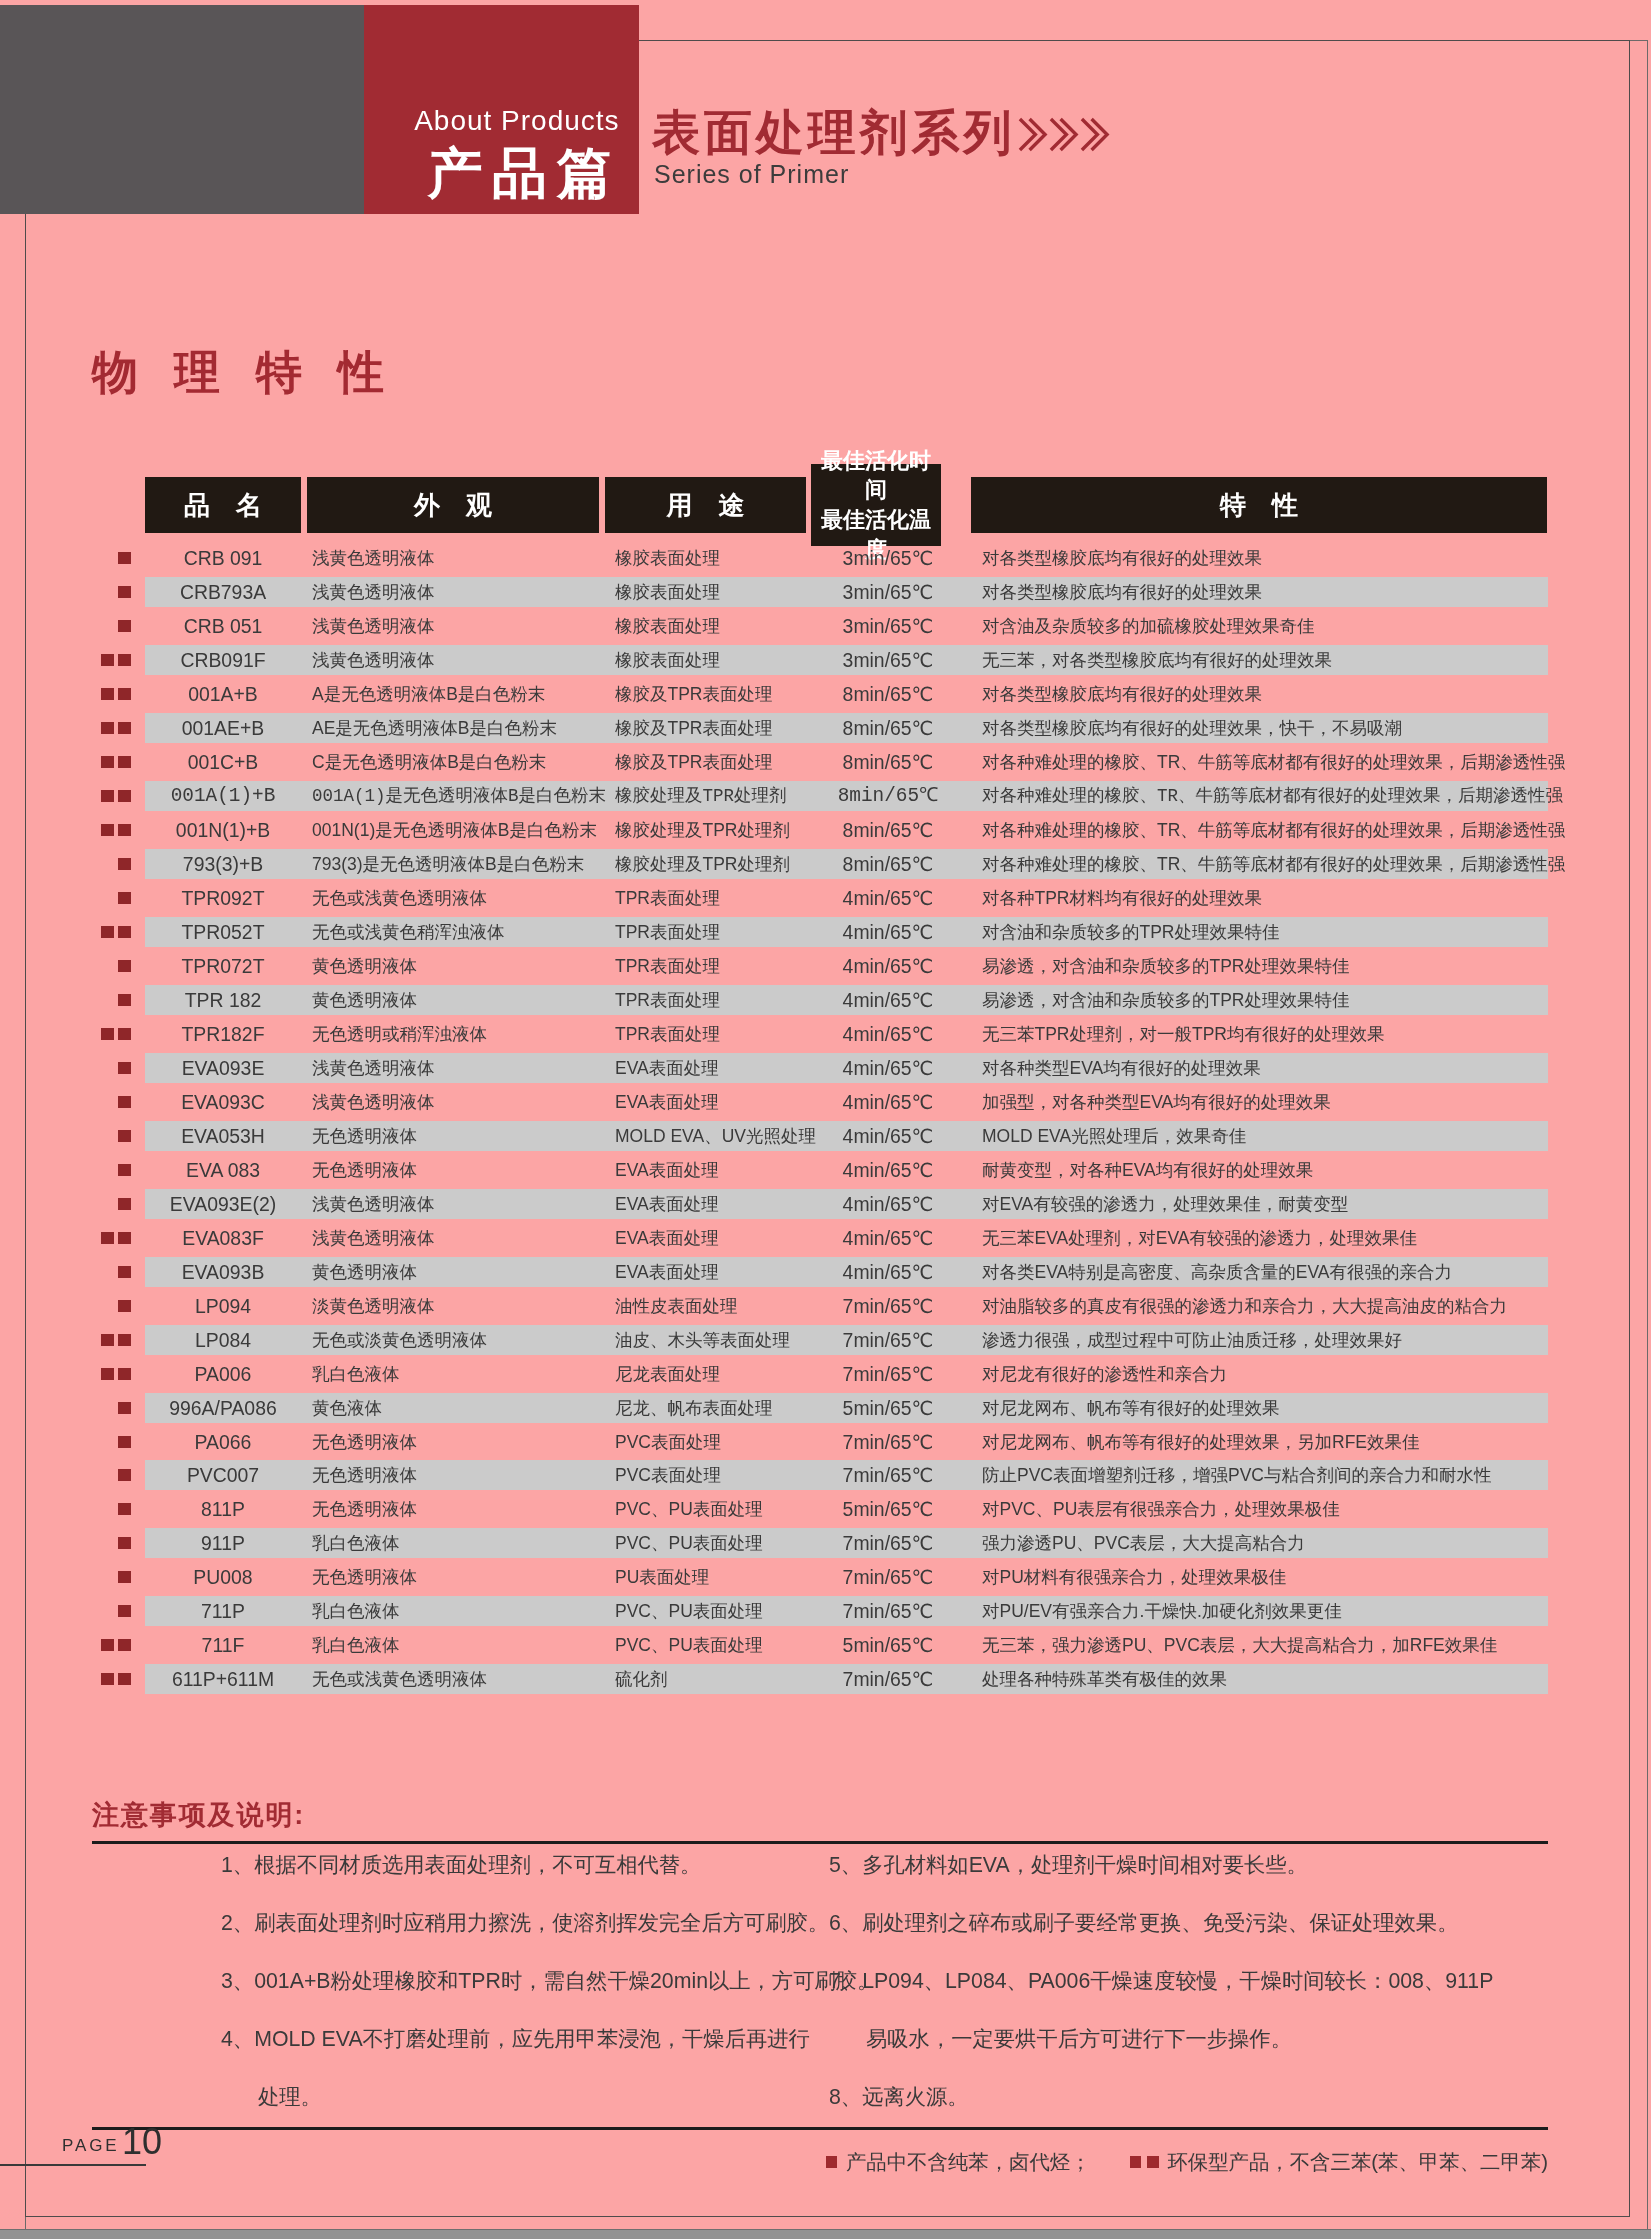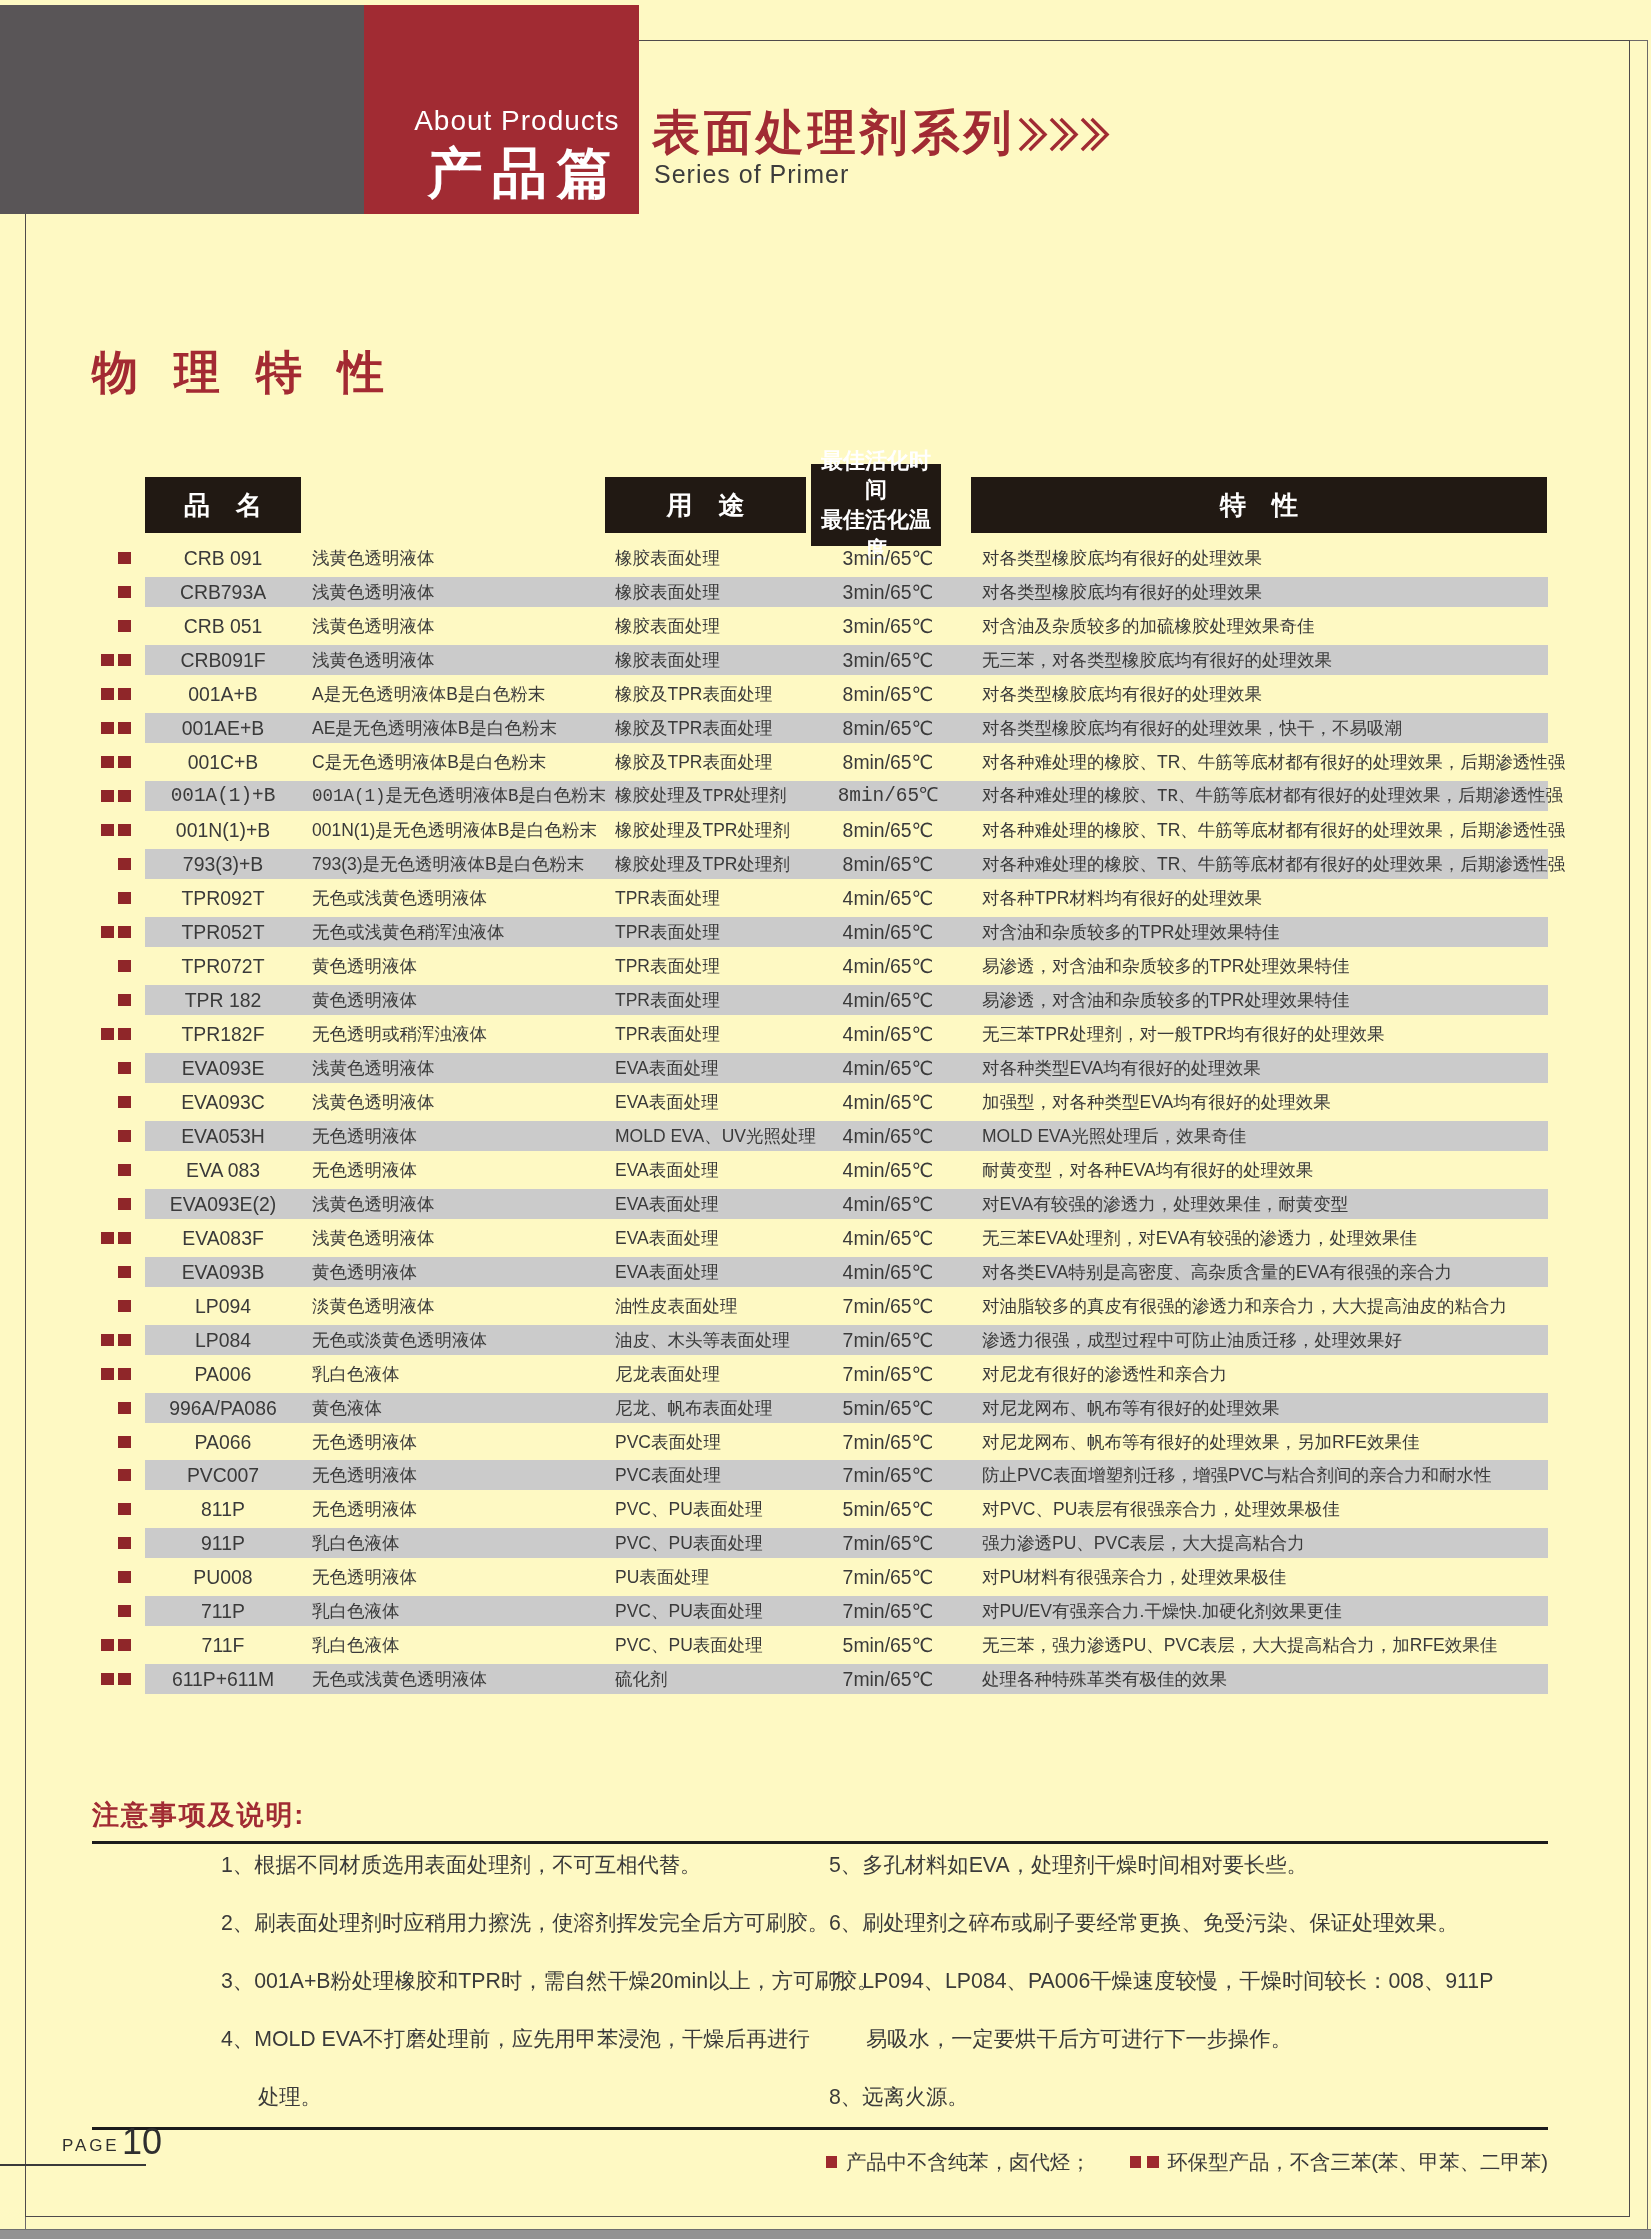--- a/index.html
+++ b/index.html
@@ -1,16 +1,16 @@
 <!DOCTYPE html>
 <html><head>
 <meta charset="utf-8">
 <style>
   html,body{margin:0;padding:0;background:#fff;}
-  #page{position:relative;width:1652px;height:2240px;background:#fef9c3;overflow:hidden;
+  #page{position:relative;width:1652px;height:2240px;background:#fca5a5;overflow:hidden;
         font-family:"Liberation Sans","DejaVu Sans",sans-serif;color:#333;}
   .abs{position:absolute;}
   
   .frame-inner{left:25px;top:40px;width:1603px;height:2175px;border:1.9px solid #4f4b4b;}
   .frame-outer{left:25px;top:40px;width:1621px;height:2189px;border:1px solid #6d6969;}
   .bottom-bar{left:0;top:2229px;width:1652px;height:10.7px;background:#929292;border-top:1px solid #6f6f6f;}
   
   .gray-block{left:0;top:4.9px;width:364px;height:209px;background:#595557;}
   .red-block{left:364px;top:4.9px;width:275px;height:209px;background:#a12b33;}
   .brand-en{position:absolute;right:19.4px;top:100px;color:#fff;font-size:28px;letter-spacing:1px;}
@@ -74,20 +74,21 @@
           <polyline points="45,4 61,20 45,36"></polyline>
         <polyline points="67,4 83,20 67,36"></polyline>
           <polyline points="77,4 93,20 77,36"></polyline>
       </g>
     </svg>
   </div>
 
   <div class="abs section-title">物 理 特 性</div>
 
   <div class="abs hbox single" style="left:145px;width:156px;">品　名</div>
+  <div class="abs hbox single" style="left:307px;width:292px;">外　观</div>
   <div class="abs hbox single" style="left:605px;width:201px;">用　途</div>
   <div class="abs hbox time" style="left:811px;width:130px;">
     <div>最佳活化时间</div>
     <div>最佳活化温度</div>
   </div>
   <div class="abs hbox single" style="left:971px;width:576px;">特　性</div>
 
   <div id="rows">
       <div class="row" style="top: 541px;">
         <span class="mark" style="left:118px"></span>

